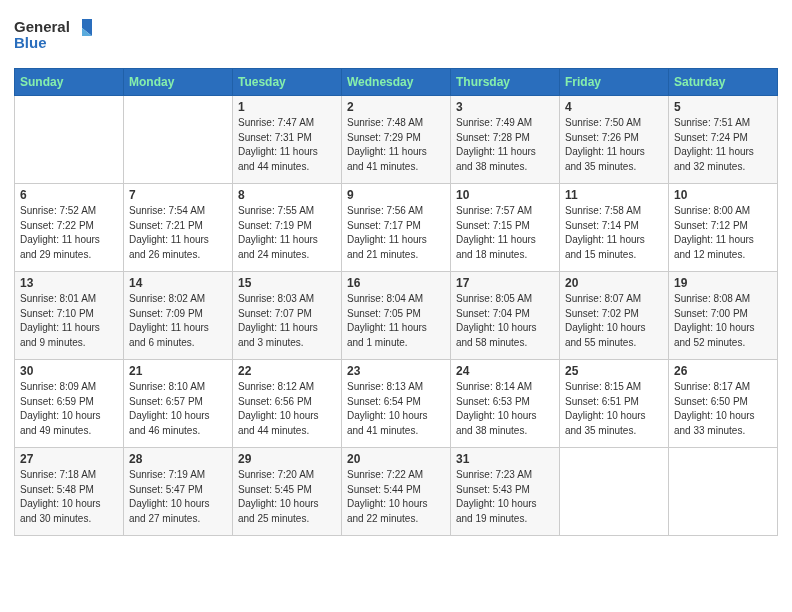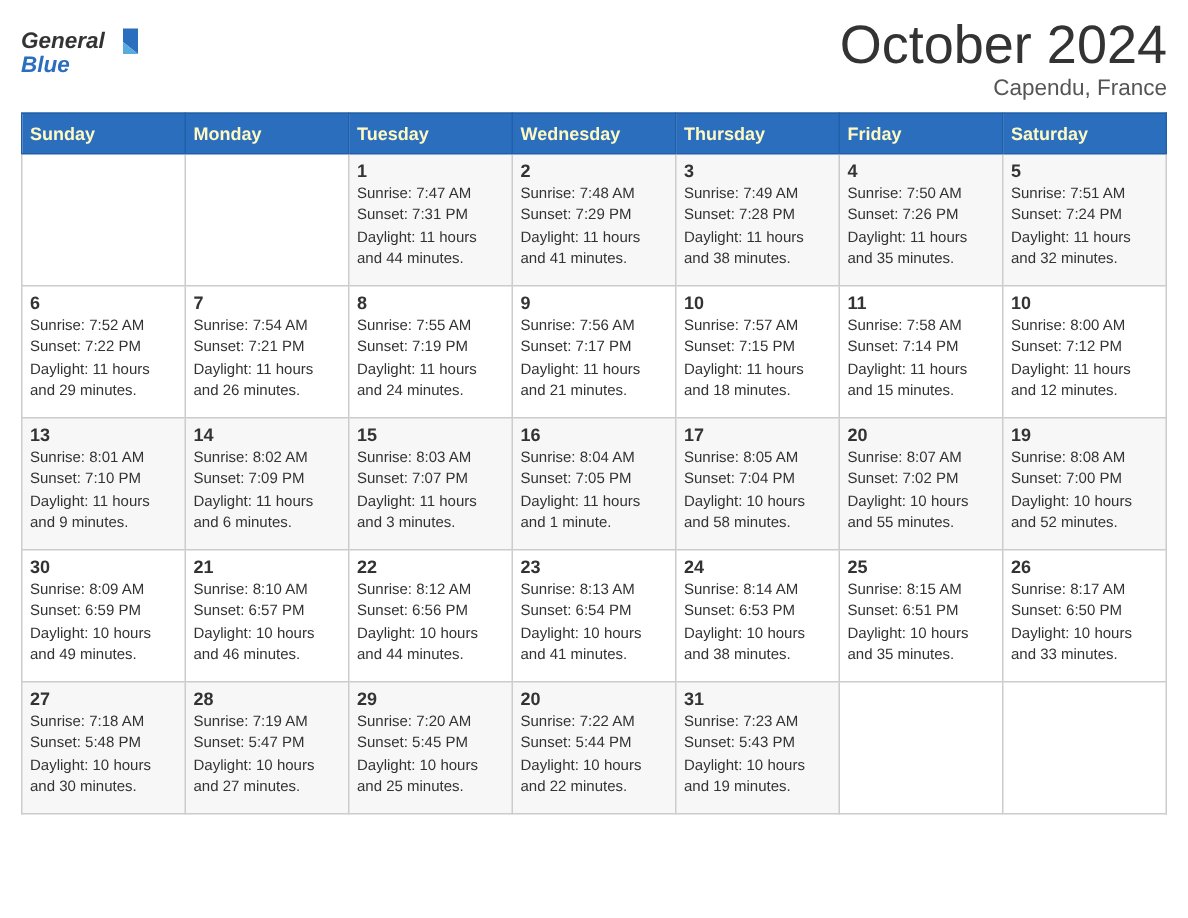--- a/index.html
+++ b/index.html
@@ -17,21 +17,20 @@
     .header-area {
       display: flex;
       justify-content: space-between;
       align-items: flex-start;
       margin-bottom: 8px;
     }
     .logo-area {
       display: flex;
       align-items: center;
       padding-top: 4px;
-      font-style: italic;
     }
     .title-area {
       text-align: right;
     }
     .month-title {
       font-size: 36px;
       font-weight: 300;
       color: #333;
       line-height: 1.1;
     }
@@ -40,21 +39,21 @@
       color: #555;
       text-align: right;
     }
     table {
       width: 100%;
       border-collapse: collapse;
       table-layout: fixed;
     }
     thead th {
       background: #2a6ebd;
-      color: #fef9c3;
+      color: #86efac;
       font-size: 12px;
       font-weight: bold;
       padding: 6px 5px;
       text-align: left;
       border: 1px solid #2060a8;
     }
     tbody td {
       border: 1px solid #ccc;
       vertical-align: top;
       padding: 4px 5px;
@@ -93,24 +92,20 @@
     <div class="logo-area">
       <div>
         <svg width="80" height="42" viewBox="0 0 80 42">
           <text x="0" y="18" font-family="Arial" font-weight="bold" font-size="15" fill="#333">General</text>
           <text x="0" y="34" font-family="Arial" font-weight="bold" font-size="15" fill="#2a6ebd">Blue</text>
           <polygon points="68,5 78,5 78,22 68,14" fill="#2a6ebd"></polygon>
           <polygon points="68,14 78,22 68,22" fill="#5aabdd"></polygon>
         </svg>
       </div>
     </div>
-    <div class="title-area">
-      <div class="month-title">October 2024</div>
-      <div class="location">Capendu, France</div>
-    </div>
   </div>
 
   <table>
     <thead>
       <tr>
       <th>Sunday</th>
           <th>Monday</th>
           <th>Tuesday</th>
           <th>Wednesday</th>
           <th>Thursday</th>

